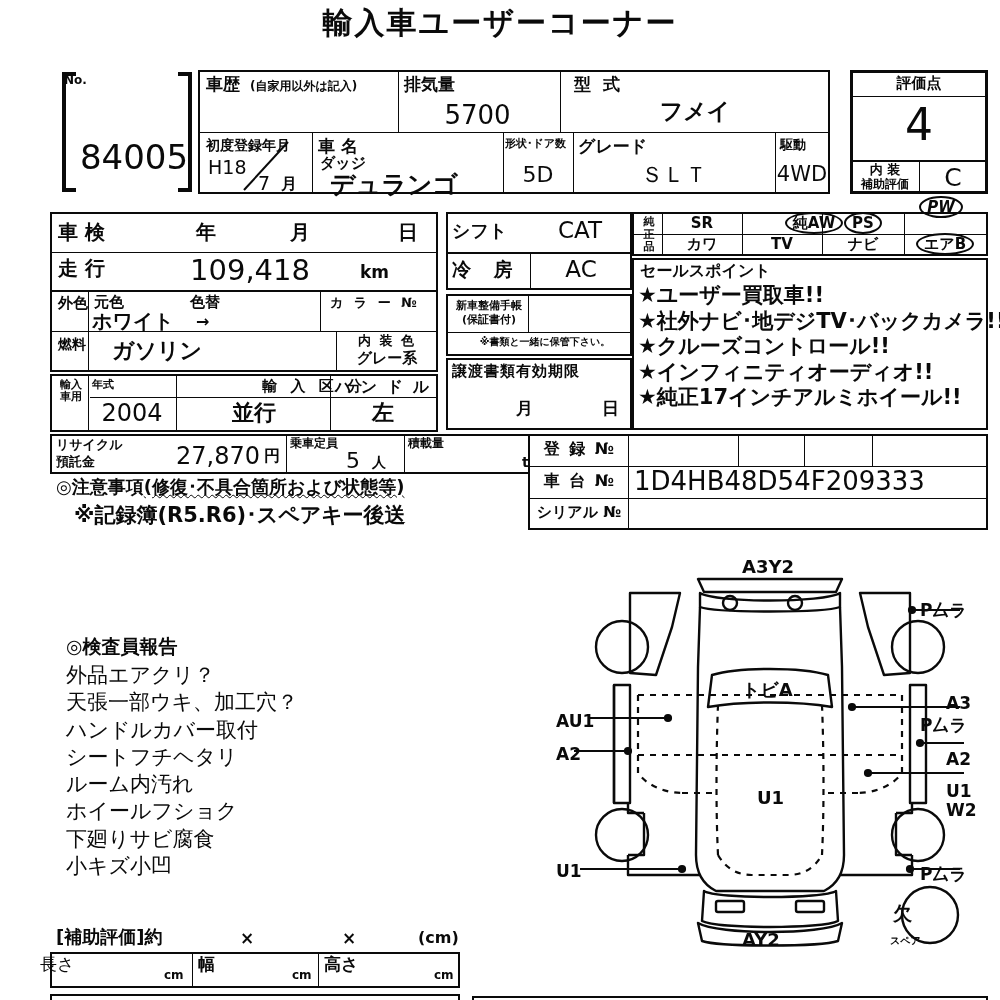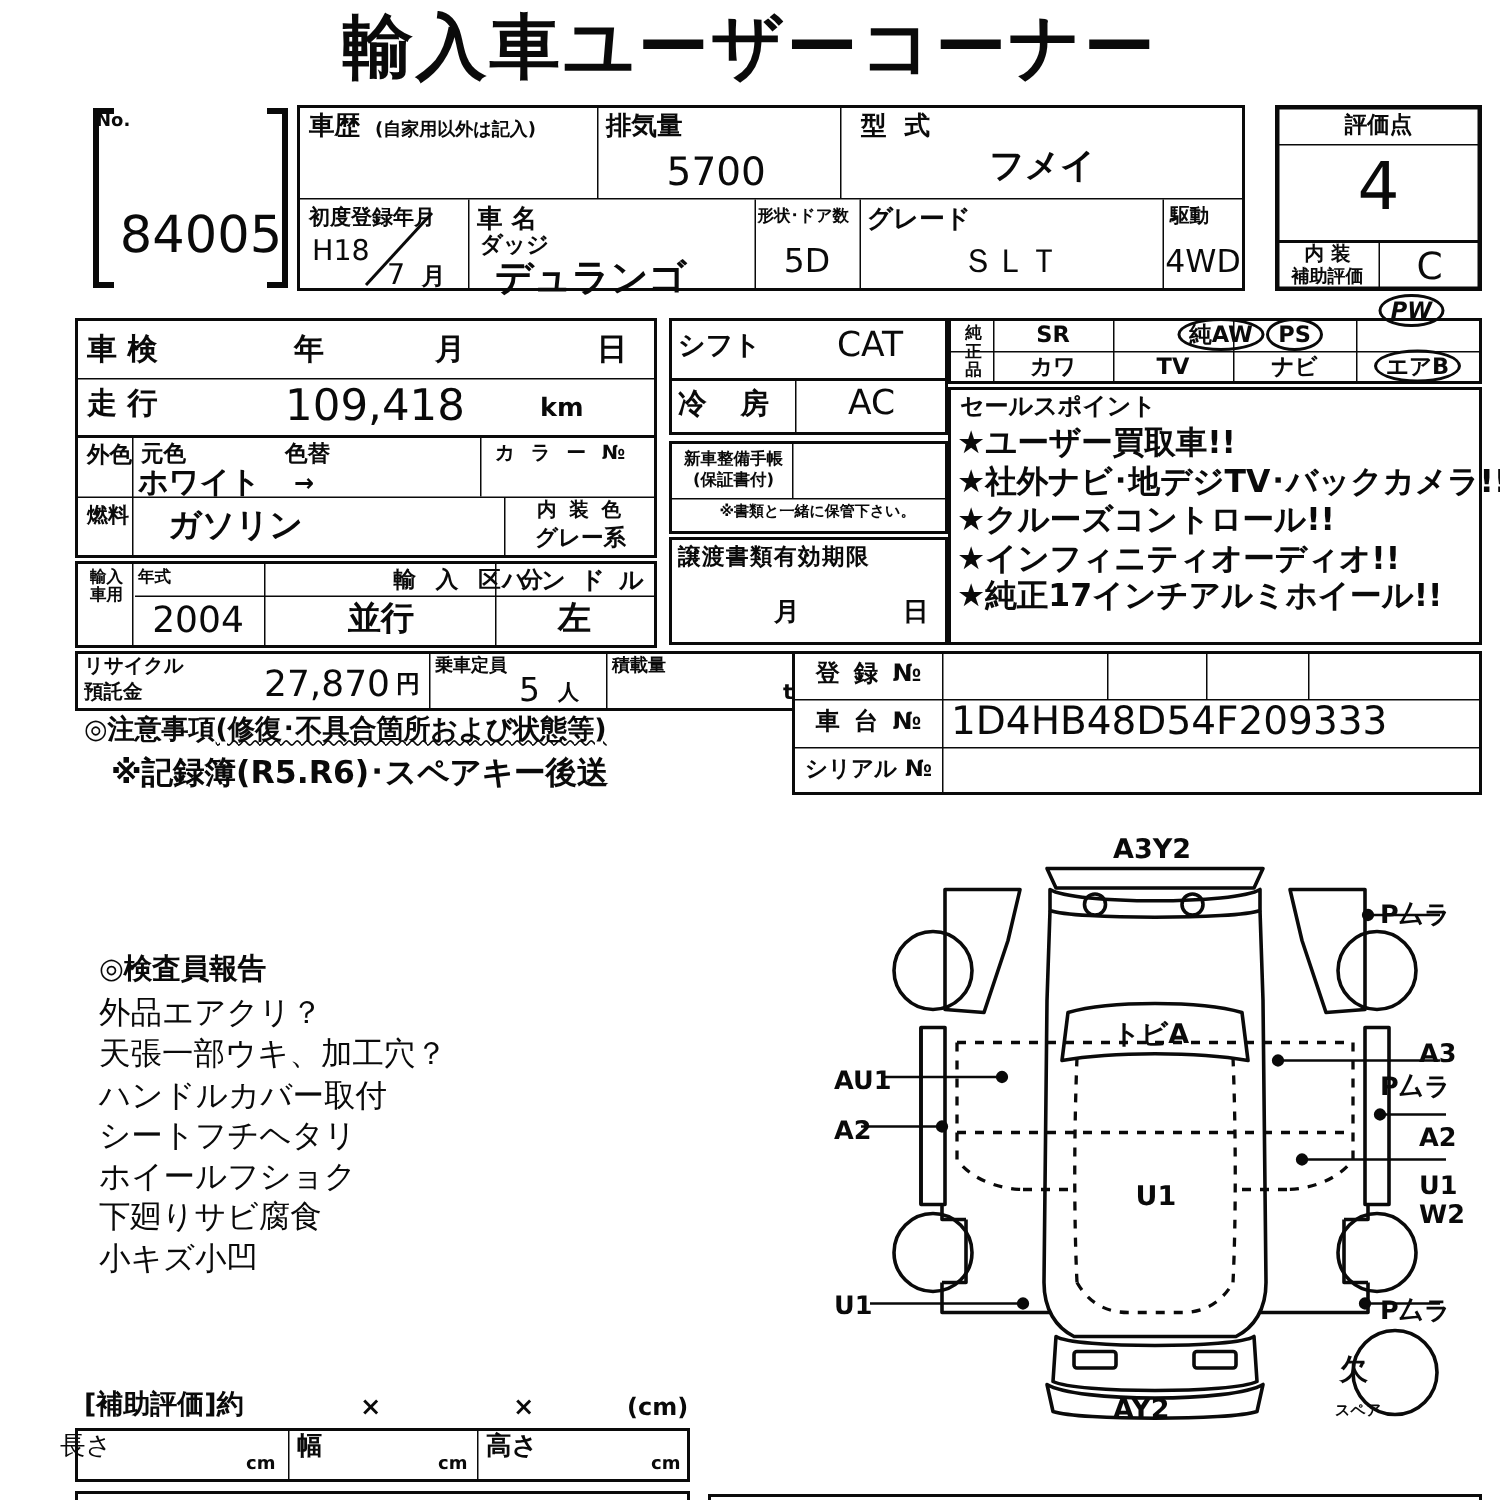--- a/index.html
+++ b/index.html
@@ -8,21 +8,21 @@
     background: #ffffff;
     font-family: "DejaVu Sans", "Liberation Sans", sans-serif;
     color: #0a0a0a;
     overflow: hidden;
   }
   .page { position: relative; width: 1000px; height: 1000px; }
 
   
   .title {
     position: absolute; left: 0; top: 8px; width: 1000px;
-    text-align: center; font-size: 47px; font-weight: 700;
+    text-align: center; font-size: 30px; font-weight: 700;
     letter-spacing: 2px; line-height: 1;
   }
 
   
   .bx { position: absolute; border: 2px solid #0a0a0a; background: #fff; }
   .lbl { position: absolute; font-weight: 700; line-height: 1; }
   .val { position: absolute; line-height: 1; }
 
   .ttl-sm { font-size: 12px; font-weight: 700; }
   .ttl-md { font-size: 17px; font-weight: 700; }
@@ -253,20 +253,21 @@
   <div class="val" style="left:634px; top:468px; font-size:26px;">1D4HB48D54F209333</div>
   <div class="lbl" style="left:532px; top:505px; width:94px; text-align:center; font-size:15px; font-weight:700;">シリアル №</div>
   <div class="val" style="left:634px; top:505px; font-size:16px;"></div>
 
   <div class="lbl" style="left:66px; top:637px; font-size:19px; font-weight:700;">◎検査員報告</div>
   <div id="report-lines" style="position:absolute; left:66px; top:662px; width:330px;">
       <div class="rep-line">外品エアクリ？</div>
       <div class="rep-line">天張一部ウキ、加工穴？</div>
       <div class="rep-line">ハンドルカバー取付</div>
       <div class="rep-line">シートフチヘタリ</div>
+      <div class="rep-line">ルーム内汚れ</div>
       <div class="rep-line">ホイールフショク</div>
       <div class="rep-line">下廻りサビ腐食</div>
       <div class="rep-line">小キズ小凹</div>
     </div>
 
   <div style="position:absolute; left:540px; top:555px; width:460px; height:410px;">
     <svg width="460" height="410" viewBox="0 0 460 410">
       <g fill="none" stroke="#0a0a0a" stroke-width="2.4" stroke-linejoin="round">
 
         <path d="M158,24 L302,24 L296,37 L164,37 Z"></path>

